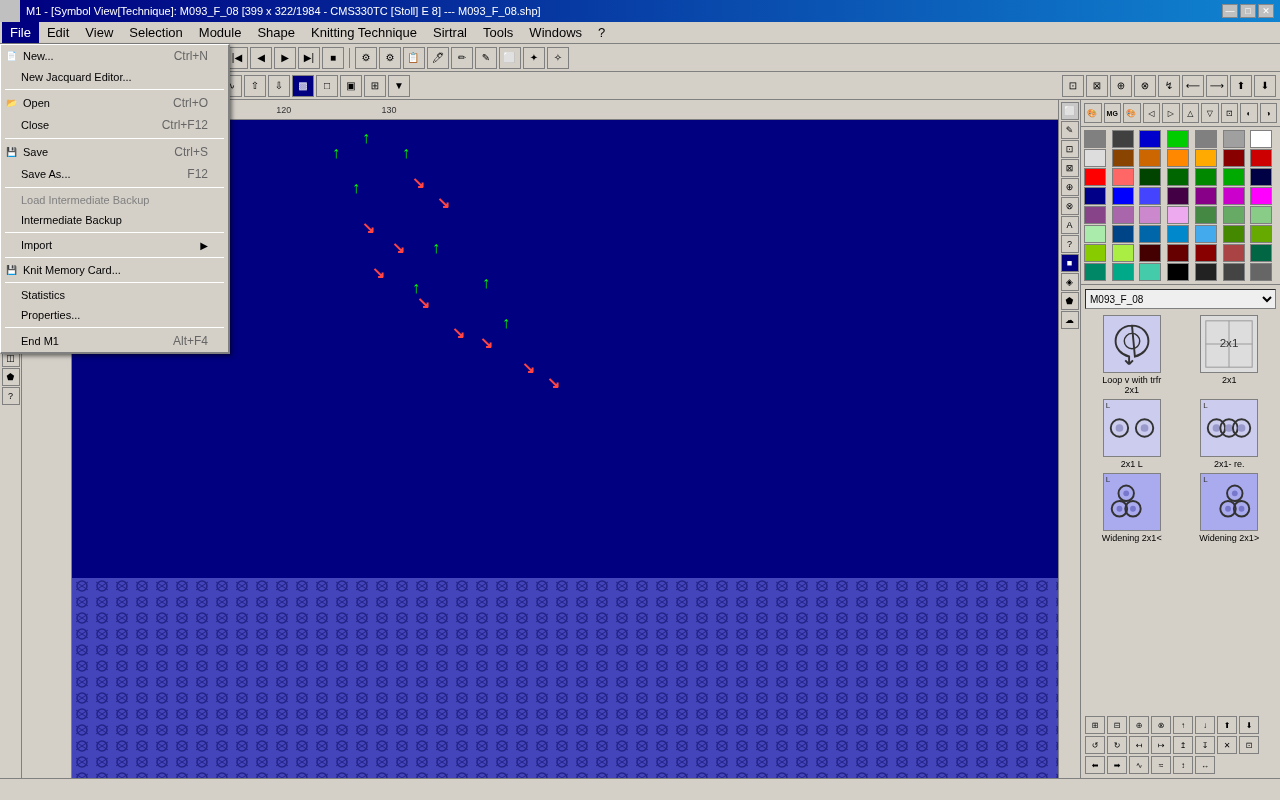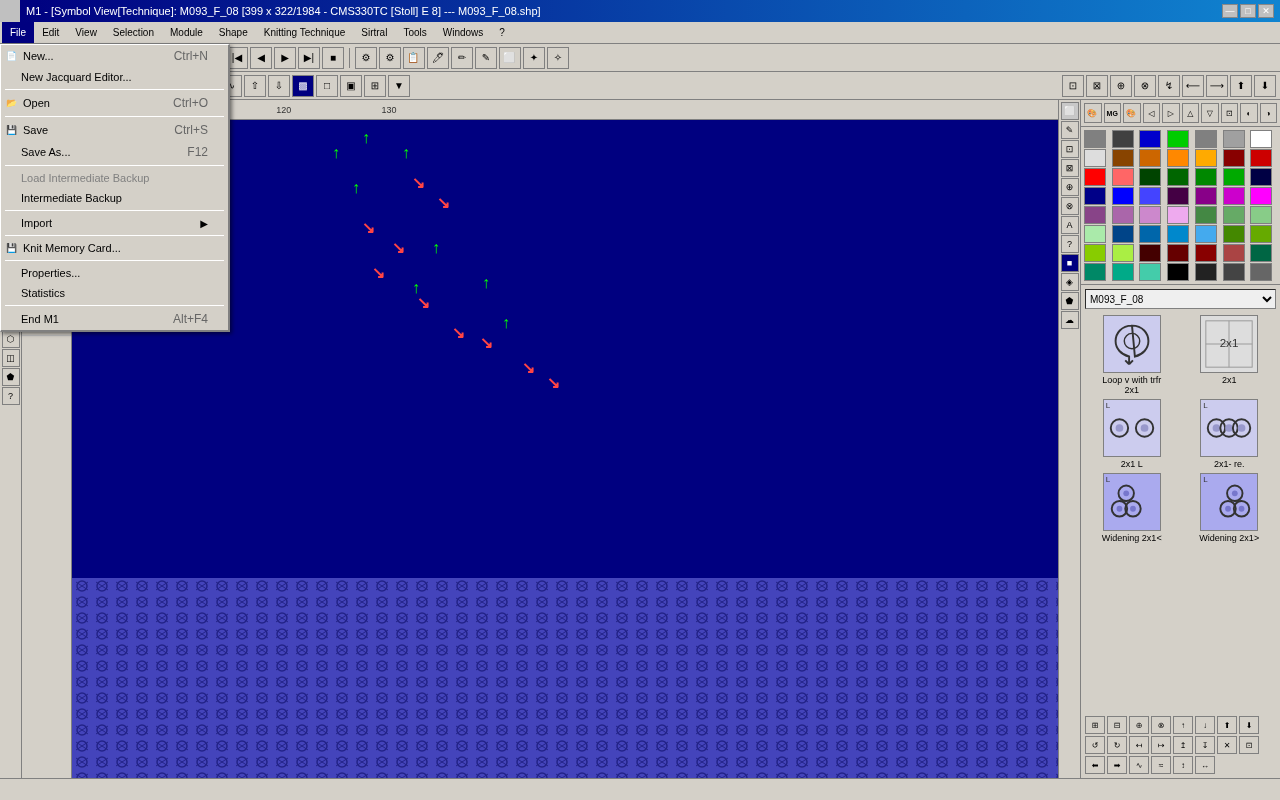--- a/index.html
+++ b/index.html
@@ -30,21 +30,21 @@
     #menu-bar {
       background: #d4d0c8;
       display: flex;
       align-items: center;
       height: 22px;
       border-bottom: 1px solid #808080;
       padding: 0 2px;
     }
     .menu-item {
       padding: 2px 8px;
-      font-size: 10px;
+      font-size: 13px;
       cursor: pointer;
       height: 100%;
       display: flex;
       align-items: center;
     }
     .menu-item:hover, .menu-item.active {
       background: #000080;
       color: white;
     }
 
@@ -890,20 +890,24 @@
   </div>
 
   <div class="menu-dd-sep"></div>
 
   <div class="menu-dd-item has-icon">
     <span class="item-icon">📂</span>
     <span>Open</span>
     <span class="shortcut">Ctrl+O</span>
   </div>
 
+  <div class="menu-dd-item">
+    <span>Close</span>
+    <span class="shortcut">Ctrl+F12</span>
+  </div>
 
   <div class="menu-dd-sep"></div>
 
   <div class="menu-dd-item has-icon">
     <span class="item-icon">💾</span>
     <span>Save</span>
     <span class="shortcut">Ctrl+S</span>
   </div>
 
   <div class="menu-dd-item">
@@ -932,25 +936,25 @@
   <div class="menu-dd-sep"></div>
 
   <div class="menu-dd-item has-icon">
     <span class="item-icon">💾</span>
     <span>Knit Memory Card...</span>
   </div>
 
   <div class="menu-dd-sep"></div>
 
   <div class="menu-dd-item">
+    <span>Statistics</span>
+  </div>
+
+  <div class="menu-dd-item">
     <span>Properties...</span>
-  </div>
-
-  <div class="menu-dd-item">
-    <span>Statistics</span>
   </div>
 
   <div class="menu-dd-sep"></div>
 
   <div class="menu-dd-item">
     <span>End M1</span>
     <span class="shortcut">Alt+F4</span>
   </div>
 
 </div>

